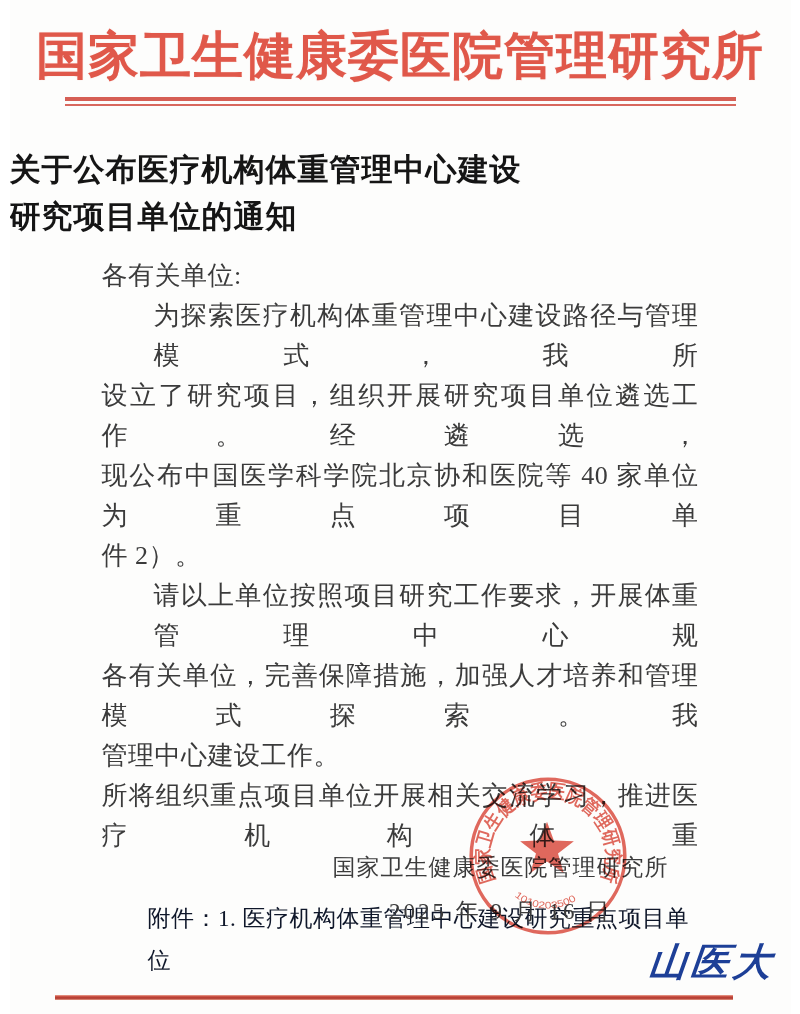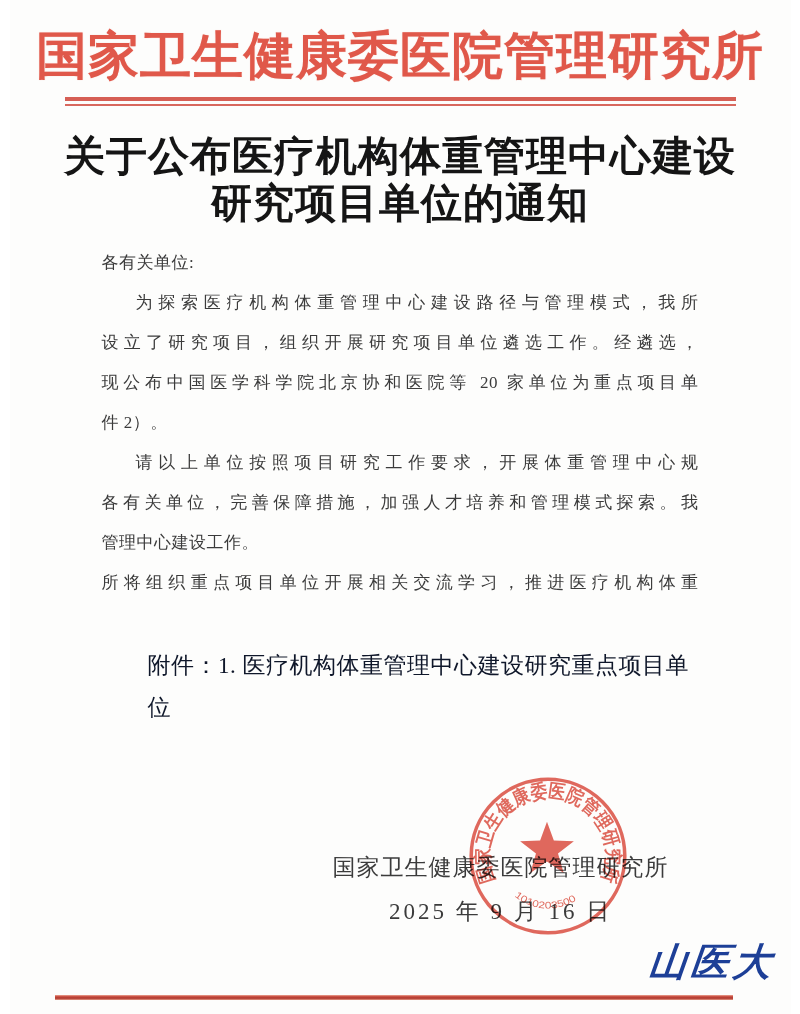--- a/index.html
+++ b/index.html
@@ -26,33 +26,33 @@
     letter-spacing: 1px;
     line-height: 1.35;
     text-shadow: 0 0 1px rgba(224, 88, 74, 0.35);
   }
   .rule-wrap { margin: 6px 55px 0 55px; }
   .rule-thick { height: 4px; background: #d14e42; opacity: 0.9; }
   .rule-thin  { height: 2px; background: #d14e42; opacity: 0.85; margin-top: 3px; }
 
   
   .doc-title {
-    margin-top: 27px;
-    text-align: center;
+    margin-top: 40px;
+    text-align: left;
     color: #151515;
-    font-size: 41px;
+    font-size: 31px;
     font-weight: bold;
     line-height: 47px;
     letter-spacing: 1px;
   }
 
   
   .body-block {
     margin: 16px 92px 0 92px;
-    font-size: 17px;
+    font-size: 26px;
     line-height: 40px;
     color: #3b3b3b;
     letter-spacing: 0.5px;
   }
   .line { text-align: justify; }
   .line.fill { text-align-last: justify; }
   .line.indent { padding-left: 2em; }
 
   
   .attachments {
@@ -130,21 +130,21 @@
   <div class="doc-title">
     <div>关于公布医疗机构体重管理中心建设</div>
     <div>研究项目单位的通知</div>
   </div>
 
   <div class="body-block">
     <div class="line">各有关单位:</div>
 
     <div class="line fill indent">为探索医疗机构体重管理中心建设路径与管理模式，我所</div>
     <div class="line fill">设立了研究项目，组织开展研究项目单位遴选工作。经遴选，</div>
-    <div class="line fill">现公布中国医学科学院北京协和医院等 20 家单位为重点项目单</div>
+    <div class="line fill">现公布中国医学科学院北京协和医院等 40 家单位为重点项目单</div>
     <div class="line">件 2）。</div>
 
     <div class="line fill indent">请以上单位按照项目研究工作要求，开展体重管理中心规</div>
     <div class="line fill">各有关单位，完善保障措施，加强人才培养和管理模式探索。我</div>
     <div class="line">管理中心建设工作。</div>
     <div class="line fill">所将组织重点项目单位开展相关交流学习，推进医疗机构体重</div>
   </div>
 
   <div class="attachments">
     <div class="att-row1">

